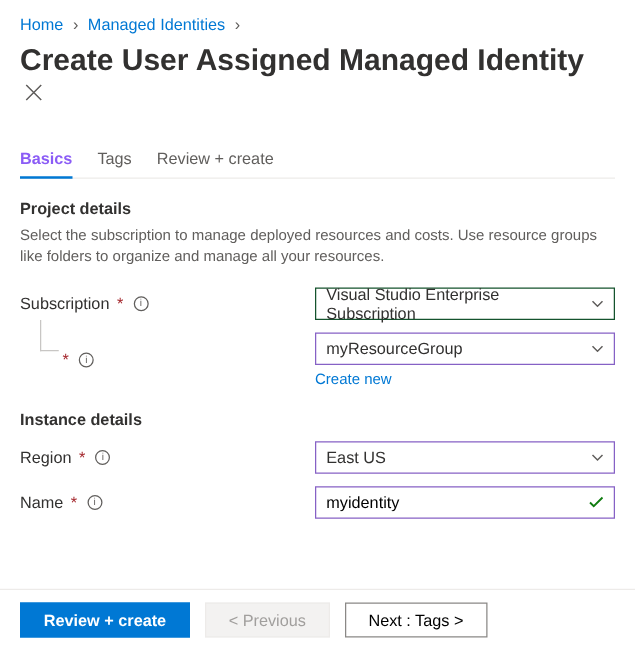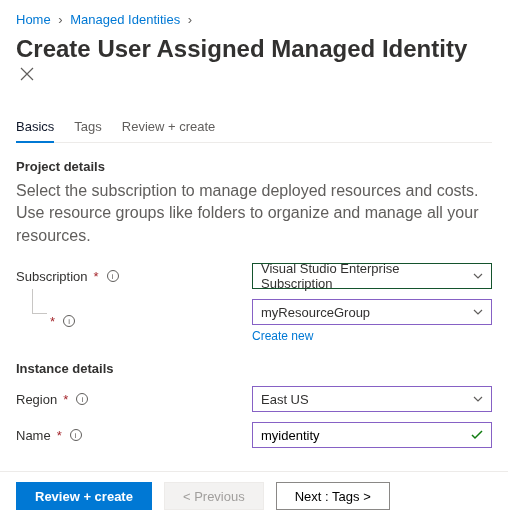--- a/index.html
+++ b/index.html
@@ -14,24 +14,24 @@
     padding: 12px 16px 0 16px;
   }
   .breadcrumb { font-size: 13px; margin-bottom: 8px; }
   .breadcrumb a { color: #0078d4; text-decoration: none; cursor: pointer; }
   .breadcrumb .sep { color: #605e5c; margin: 0 4px; }
   .title-row { display: flex; align-items: flex-start; justify-content: space-between; margin-bottom: 28px; flex-direction: column; }
   h1 { font-size: 24px; font-weight: 600; color: #323130; }
   .close { cursor: pointer; padding: 4px; color: #605e5c; }
   .tabs { display: flex; gap: 20px; border-bottom: 1px solid #edebe9; margin-bottom: 16px; }
   .tab { padding: 6px 0 8px 0; cursor: pointer; color: #605e5c; font-size: 13px; position: relative; }
-  .tab.active { color: #0f172a; font-weight: 400; }
+  .tab.active { color: #8b5cf6; font-weight: 700; }
   .tab.active::after { content: ""; position: absolute; left: 0; right: 0; bottom: -1px; height: 2px; background: #0078d4; }
   .section-title { font-weight: 600; font-size: 13px; margin-bottom: 6px; }
-  .section-desc { font-size: 16px; color: #605e5c; line-height: 1.4; margin-bottom: 16px; }
+  .section-desc { font-size: 12px; color: #605e5c; line-height: 1.4; margin-bottom: 16px; }
   .form-row { display: flex; align-items: center; margin-bottom: 10px; }
   .form-row.indented { padding-left: 32px; position: relative; }
   .form-row.indented::before {
     content: ""; position: absolute; left: 16px; top: -10px; width: 14px; height: 24px;
     border-left: 1px solid #c8c6c4; border-bottom: 1px solid #c8c6c4;
   }
   .label-col { width: 236px; display: flex; align-items: center; gap: 4px; font-size: 13px; }
   .form-row.indented .label-col { width: 204px; }
   .req { color: #a4262c; margin-left: 2px; }
   .info-icon { width: 12px; height: 12px; border: 1px solid #605e5c; border-radius: 50%; display: inline-flex; align-items: center; justify-content: center; font-size: 8px; color: #605e5c; margin-left: 4px; cursor: default; }

